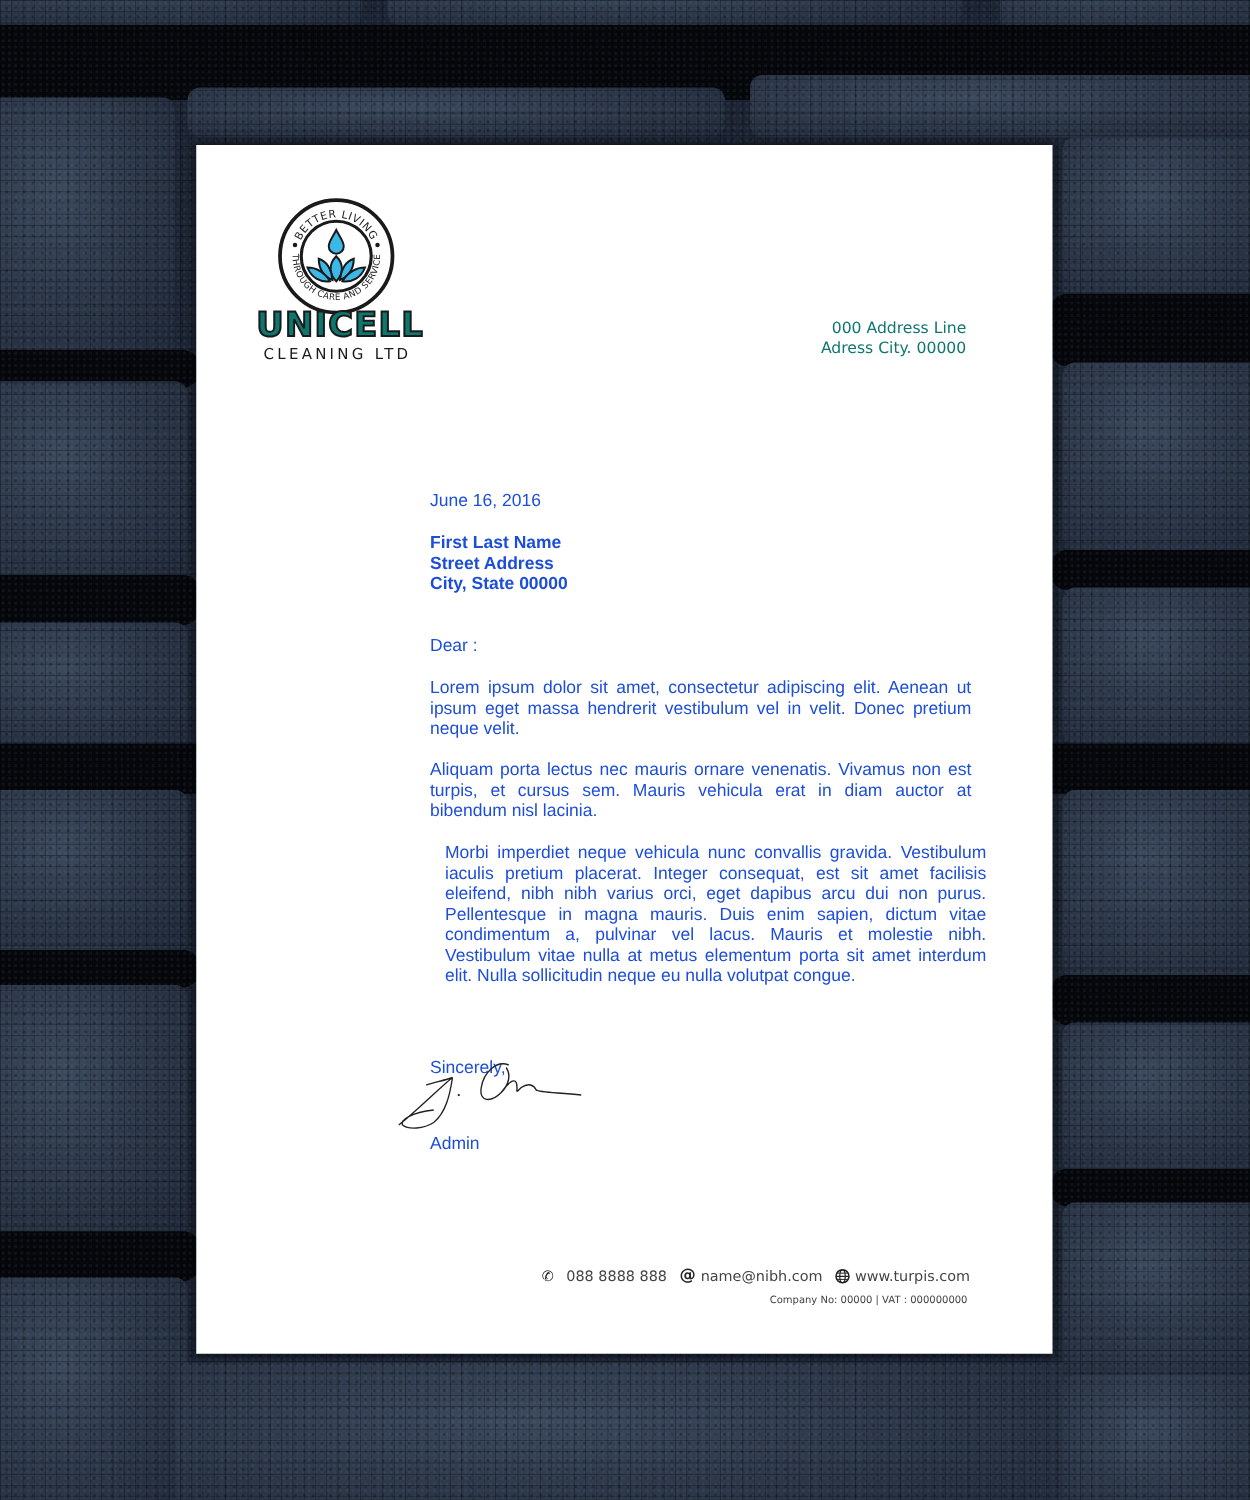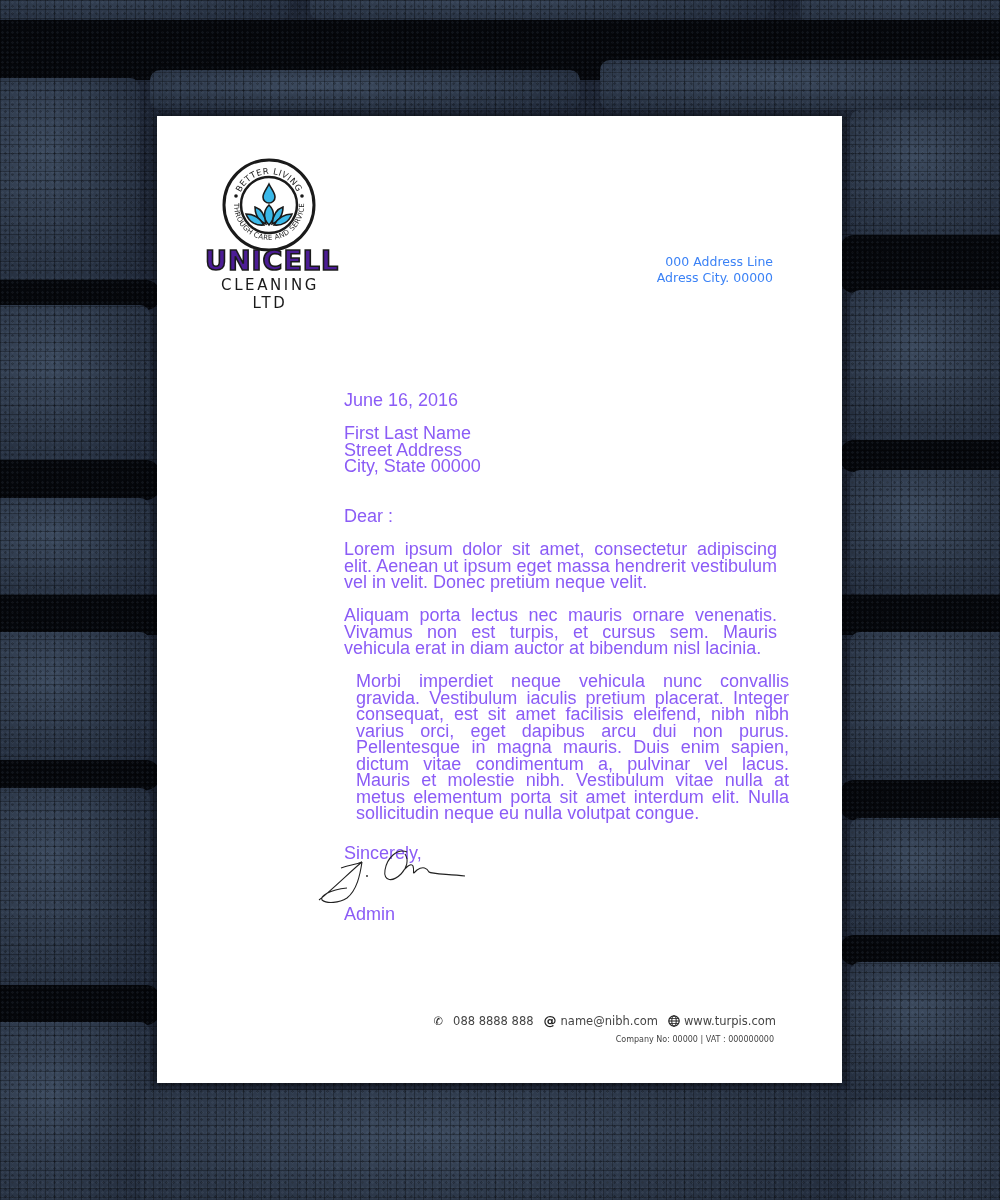--- a/index.html
+++ b/index.html
@@ -32,33 +32,33 @@
   
   .paper {
     position: absolute; left: 157px; top: 116px; width: 685px; height: 967px;
     background: #ffffff; box-shadow: 0 0 8px rgba(0,0,0,0.6);
   }
   .logo { position: absolute; left: 48px; top: 42px; width: 130px; }
   .logo-seal { position: absolute; left: 17px; top: 0; width: 94px; height: 94px; }
   .logo-name {
     position: absolute; left: 0; top: 88px; width: 130px; text-align: center;
     font-family: "DejaVu Sans", sans-serif; font-weight: bold; font-size: 27px; letter-spacing: 1px;
-    color: #4c1d95; -webkit-text-stroke: 1.6px #1a1a1a; line-height: 30px;
+    color: #0f766e; -webkit-text-stroke: 1.6px #1a1a1a; line-height: 30px;
   }
   .logo-sub {
     position: absolute; left: 0; top: 118px; width: 130px; text-align: center;
-    font-family: "DejaVu Sans", sans-serif; font-size: 15px; letter-spacing: 2.6px; color: #1a1a1a;
+    font-family: "DejaVu Sans", sans-serif; font-size: 12px; letter-spacing: 2.6px; color: #1a1a1a;
   }
   .address {
     position: absolute; right: 69px; top: 138px; text-align: right;
-    font-family: "DejaVu Sans", sans-serif; font-size: 12.5px; line-height: 16px; color: #3b82f6;
+    font-family: "DejaVu Sans", sans-serif; font-size: 12.5px; line-height: 16px; color: #0f766e;
   }
   .body-text {
     position: absolute; left: 187px; width: 433px;
-    font-size: 18px; line-height: 16.5px; color: #8b5cf6;
+    font-size: 14px; line-height: 16.5px; color: #1d4ed8;
   }
   .para { text-align: justify; margin: 0; hyphens: manual; }
   .signature { position: absolute; left: 160px; top: 724px; width: 160px; height: 70px; }
   .contact {
     position: absolute; right: 66px; top: 897px;
     font-family: "DejaVu Sans", sans-serif; font-size: 11.5px; color: #444;
     display: flex; align-items: center; gap: 10px; white-space: nowrap;
   }
   .contact .item { display: flex; align-items: center; gap: 4px; }
   .contact .ico { font-weight: bold; color: #222; }
@@ -135,21 +135,21 @@
     <div class="logo-sub">CLEANING LTD</div>
   </div>
 
   <div class="address">
     <div>000 Address Line</div>
     <div>Adress City. 00000</div>
   </div>
 
   <div class="body-text" style="top:276px;">June 16, 2016</div>
 
-  <div class="body-text" style="top:309px;">
+  <div class="body-text" style="top:309px;font-weight:bold;">
     <div>First Last Name</div>
     <div>Street Address</div>
     <div>City, State 00000</div>
   </div>
 
   <div class="body-text" style="top:392px;">Dear :</div>
 
   <div class="body-text" style="top:425px;">
     <p class="para">Lorem ipsum dolor sit amet, consectetur adipiscing elit. Aenean ut ipsum eget massa hendrerit vestibulum vel in velit. Donec pretium neque velit.</p>
   </div>

